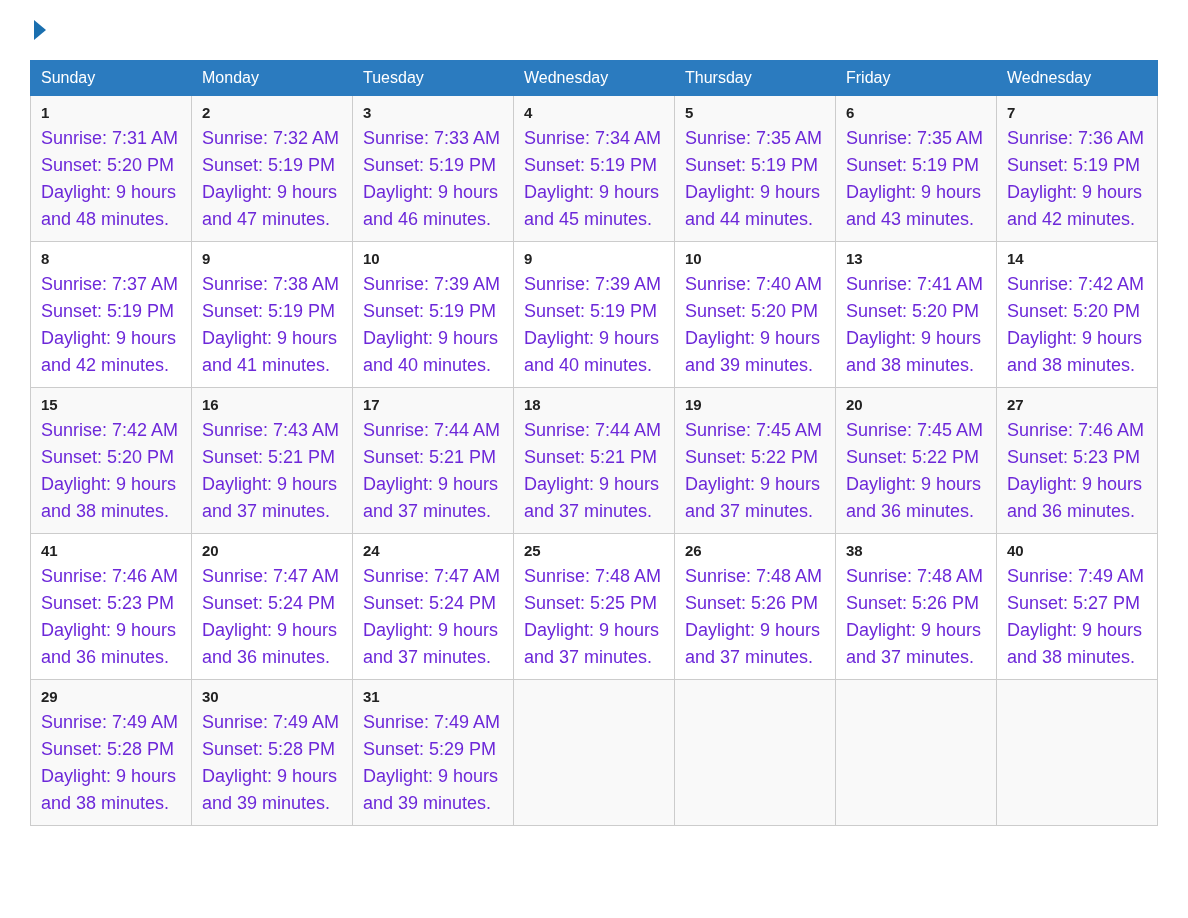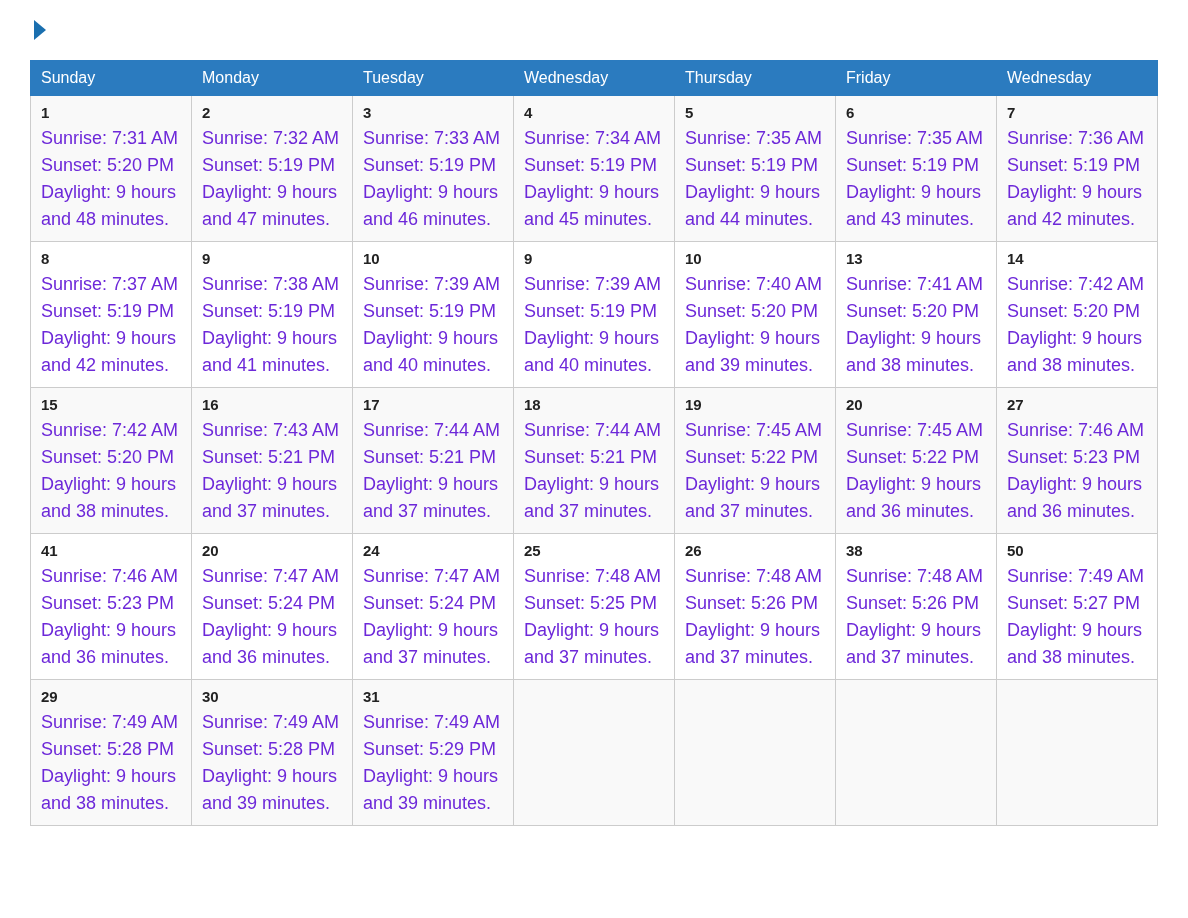--- a/index.html
+++ b/index.html
@@ -245,21 +245,21 @@
         </td>
         <td>
           <span class="day-number">26</span>
           <div class="day-info">Sunrise: 7:48 AM<br>Sunset: 5:26 PM<br>Daylight: 9 hours<br>and 37 minutes.</div>
         </td>
         <td>
           <span class="day-number">38</span>
           <div class="day-info">Sunrise: 7:48 AM<br>Sunset: 5:26 PM<br>Daylight: 9 hours<br>and 37 minutes.</div>
         </td>
         <td>
-          <span class="day-number">50</span>
+          <span class="day-number">40</span>
           <div class="day-info">Sunrise: 7:49 AM<br>Sunset: 5:27 PM<br>Daylight: 9 hours<br>and 38 minutes.</div>
         </td>
       </tr>
       <tr>
         <td>
           <span class="day-number">29</span>
           <div class="day-info">Sunrise: 7:49 AM<br>Sunset: 5:28 PM<br>Daylight: 9 hours<br>and 38 minutes.</div>
         </td>
         <td>
           <span class="day-number">30</span>

